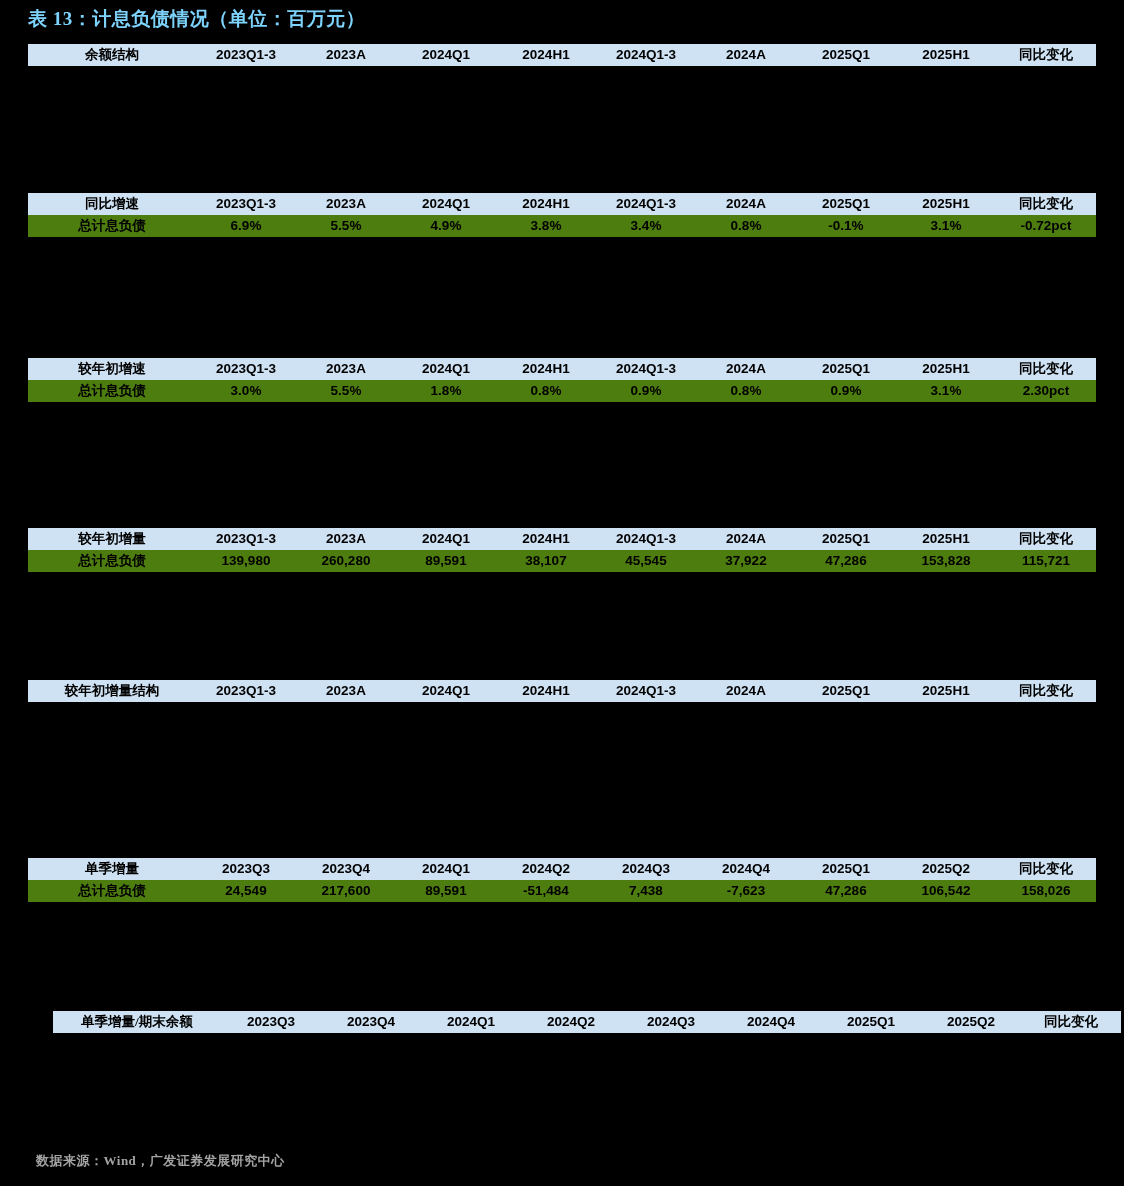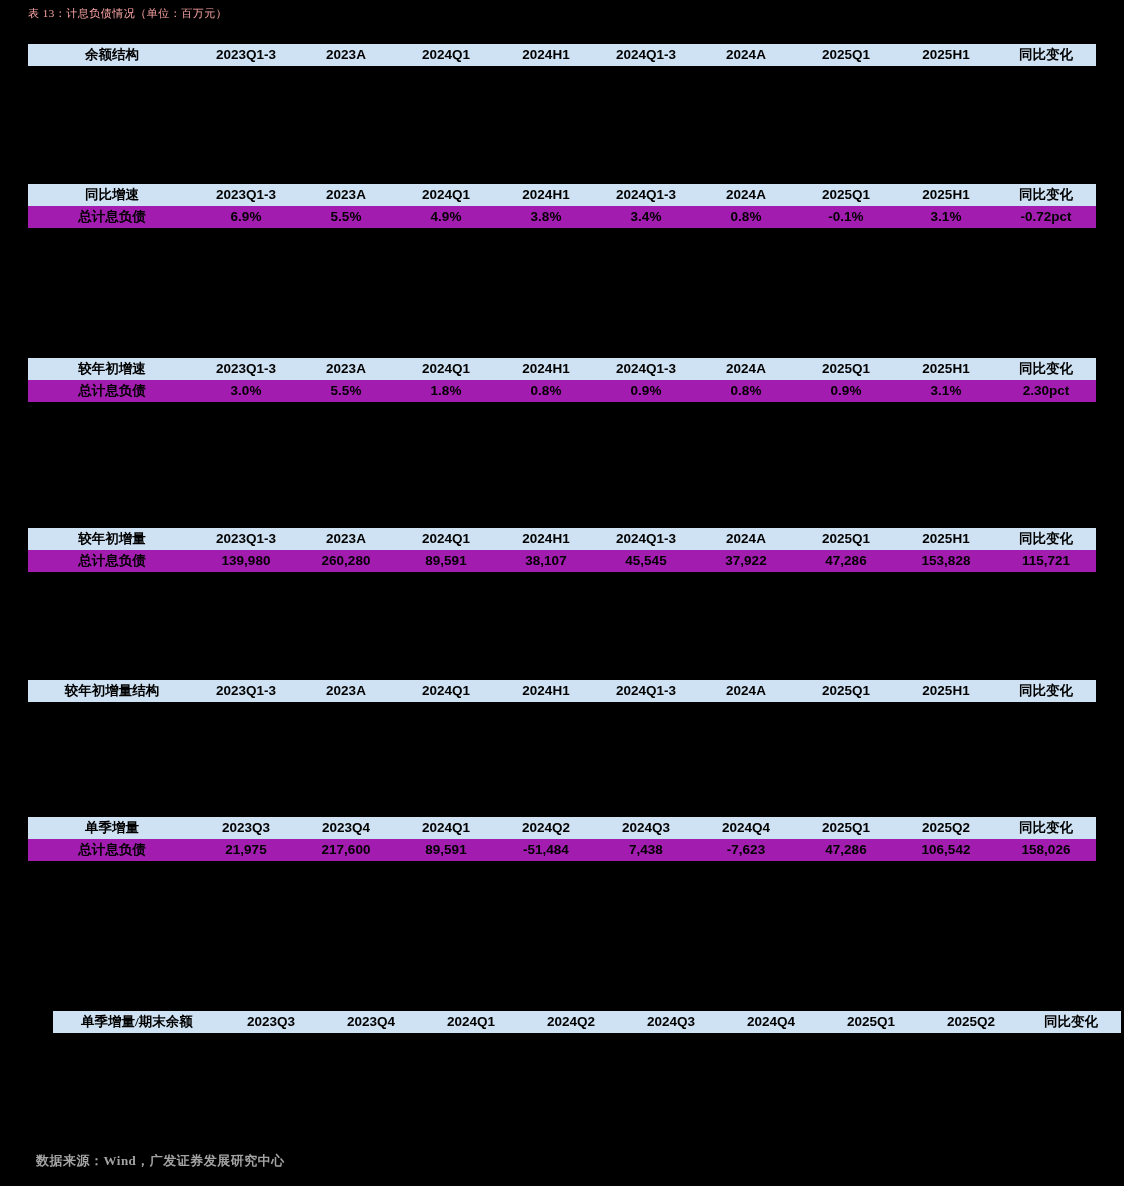--- a/index.html
+++ b/index.html
@@ -18,23 +18,23 @@
     position: relative;
     width: 1124px;
     height: 1186px;
     background: #000000;
   }
   .title {
     position: absolute;
     left: 28px;
     top: 6px;
     font-family: "Liberation Serif", serif;
-    font-weight: normal;
-    font-size: 11px;
-    color: #fca5a5;
+    font-weight: bold;
+    font-size: 19px;
+    color: #7dd3fc;
     letter-spacing: 0.5px;
     white-space: nowrap;
   }
   .source {
     position: absolute;
     left: 28px;
     top: 1152px;
     font-family: "Liberation Serif", serif;
     font-weight: bold;
     font-size: 13px;
@@ -66,21 +66,21 @@
   tr.header-row td {
     background: #CFE2F3;
     font-family: "Liberation Serif", serif;
     font-size: 13.5px;
   }
   tr.header-row td.hdr-en {
     font-family: "Liberation Sans", sans-serif;
     font-size: 13.5px;
   }
   tr.data-row td {
-    background: #a21caf;
+    background: #4d7c0f;
     font-family: "Liberation Sans", sans-serif;
   }
   tr.data-row td.rowlabel {
     font-family: "Liberation Serif", serif;
   }
   td.rowlabel {
     text-align: left;
     padding-left: 4px;
   }
   
@@ -124,21 +124,21 @@
               <td class="hdr-en">2024H1</td>
               <td class="hdr-en">2024Q1-3</td>
               <td class="hdr-en">2024A</td>
               <td class="hdr-en">2025Q1</td>
               <td class="hdr-en">2025H1</td>
               <td class="hdr-en">同比变化</td>
             </tr>
           </tbody>
         </table>
       </div>
-      <div class="block" style="top: 184px;">
+      <div class="block" style="top: 193px;">
         <table class="tbl">
           <colgroup>
             <col class="c0">
             <col class="c1">
             <col class="c2">
             <col class="c3">
             <col class="c4">
             <col class="c5">
             <col class="c6">
             <col class="c7">
@@ -280,21 +280,21 @@
               <td class="hdr-en">2024H1</td>
               <td class="hdr-en">2024Q1-3</td>
               <td class="hdr-en">2024A</td>
               <td class="hdr-en">2025Q1</td>
               <td class="hdr-en">2025H1</td>
               <td class="hdr-en">同比变化</td>
             </tr>
           </tbody>
         </table>
       </div>
-      <div class="block" style="top: 817px;">
+      <div class="block" style="top: 858px;">
         <table class="tbl">
           <colgroup>
             <col class="c0">
             <col class="c1">
             <col class="c2">
             <col class="c3">
             <col class="c4">
             <col class="c5">
             <col class="c6">
             <col class="c7">
@@ -309,21 +309,21 @@
               <td class="hdr-en">2024Q1</td>
               <td class="hdr-en">2024Q2</td>
               <td class="hdr-en">2024Q3</td>
               <td class="hdr-en">2024Q4</td>
               <td class="hdr-en">2025Q1</td>
               <td class="hdr-en">2025Q2</td>
               <td class="hdr-en">同比变化</td>
             </tr>
             <tr class="data-row">
               <td class="rowlabel">总计息负债</td>
-              <td>21,975</td>
+              <td>24,549</td>
               <td>217,600</td>
               <td>89,591</td>
               <td>-51,484</td>
               <td>7,438</td>
               <td>-7,623</td>
               <td>47,286</td>
               <td>106,542</td>
               <td>158,026</td>
             </tr>
           </tbody>

